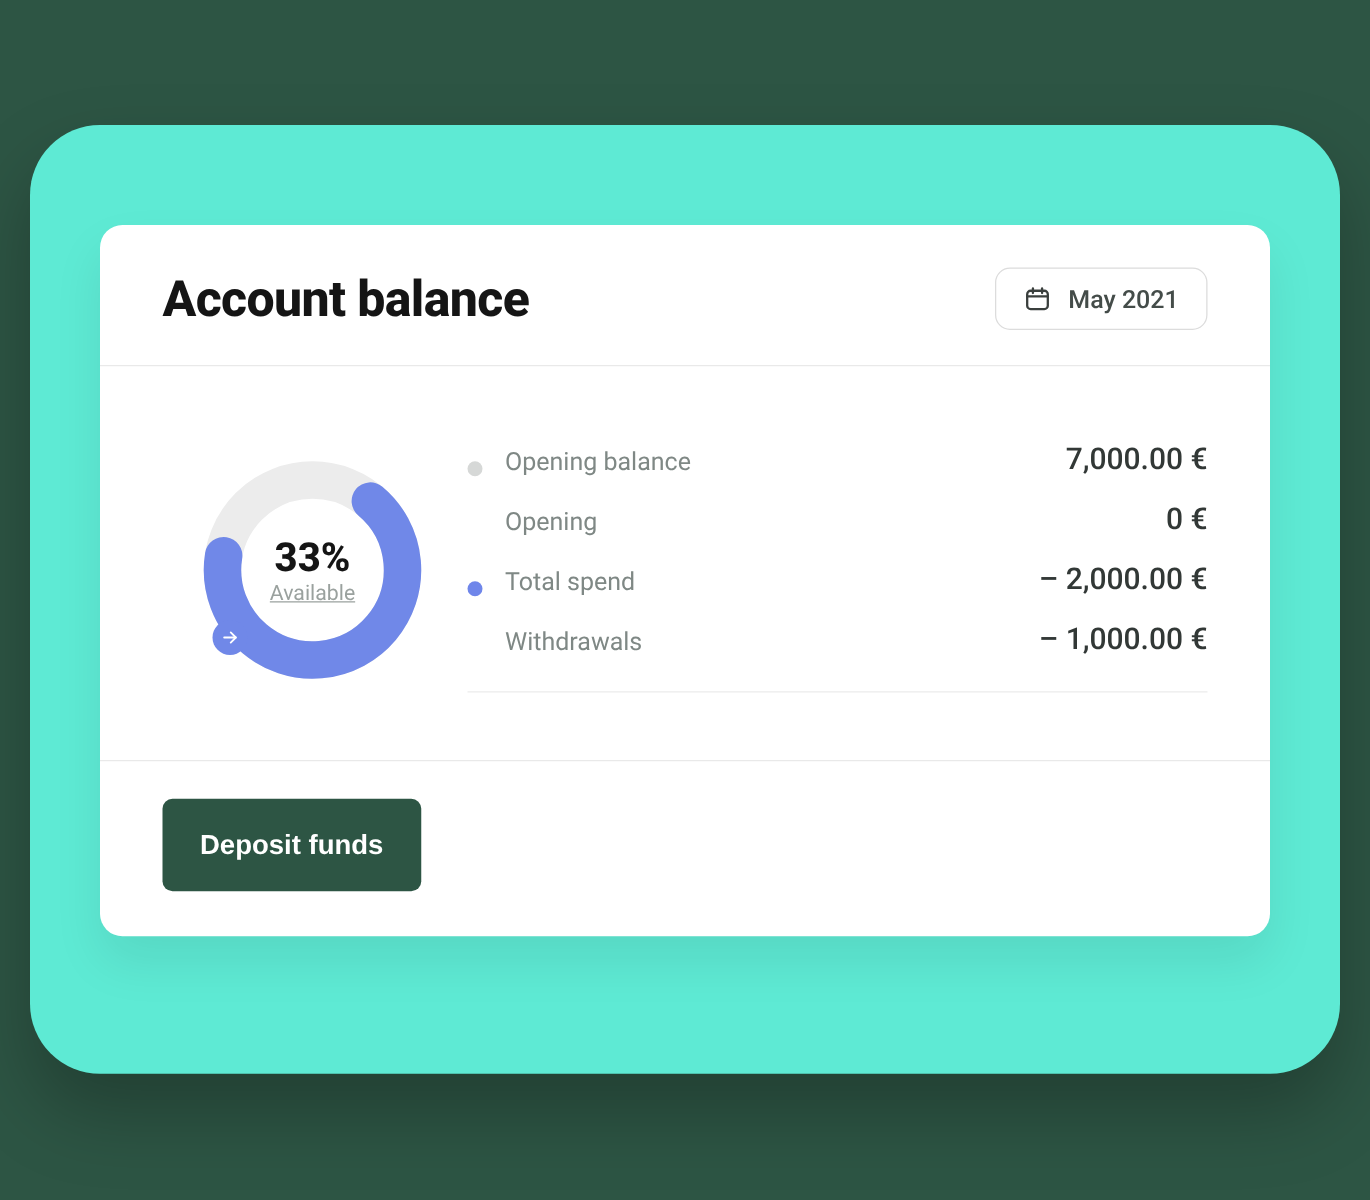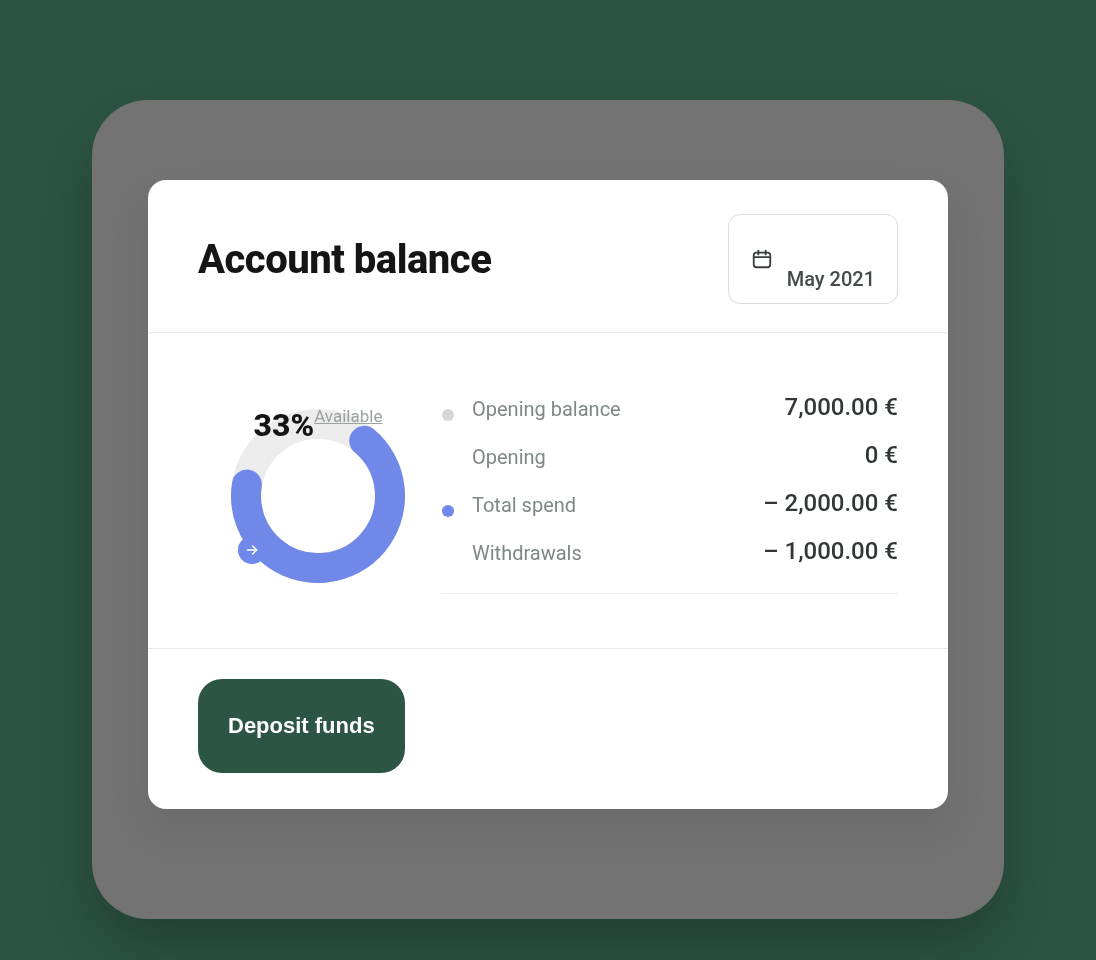--- a/index.html
+++ b/index.html
@@ -7,22 +7,22 @@
       font-family: -apple-system, BlinkMacSystemFont, "Segoe UI", Roboto, Helvetica, Arial, sans-serif;
       background: #2d5544;
       width: 1096px;
       height: 960px;
       display: flex;
       align-items: flex-start;
       justify-content: center;
       padding-top: 100px;
     }
     .outer-card {
-      width: 912px;
-      background: #737373;
+      width: 1048px;
+      background: #5eead4;
       border-radius: 56px;
       padding: 80px 56px 110px 56px;
       box-shadow: 0 30px 60px rgba(0,0,0,0.25);
     }
     .inner-card {
       background: #ffffff;
       border-radius: 18px;
       box-shadow: 0 20px 40px rgba(0,0,0,0.08);
       overflow: hidden;
     }
@@ -47,21 +47,20 @@
       border-radius: 12px;
       padding: 12px 22px;
       background: #fff;
       cursor: pointer;
     }
     .date-pill .cal-icon svg { display: block; }
     .date-pill .label {
       font-size: 20px;
       color: #444c49;
       font-weight: 500;
-      margin-top: 40px;
     }
 
     .card-body {
       display: flex;
       padding: 50px 50px 40px 50px;
       gap: 4px;
     }
     .gauge-wrap {
       width: 240px;
       flex: 0 0 240px;
@@ -73,21 +72,22 @@
     .gauge {
       position: relative;
       width: 180px;
       height: 180px;
     }
     .gauge svg { display: block; }
     .gauge-center {
       position: absolute;
       inset: 0;
       display: flex;
-      flex-direction: row;
+      flex-direction: column;
+      align-items: center;
       justify-content: center;
     }
     .gauge-pct {
       font-size: 32px;
       font-weight: 800;
       color: #151515;
     }
     .gauge-sub {
       font-size: 17px;
       color: #9aa19e;
@@ -161,24 +161,24 @@
       padding: 30px 50px 36px 50px;
     }
     .footer-text {
       font-size: 22px;
       color: #8d9592;
     }
     .deposit-btn {
       background: #2d5544;
       color: #ffffff;
       border: none;
-      border-radius: 24px;
+      border-radius: 8px;
       font-size: 22px;
       font-weight: 600;
-      padding: 34px 30px;
+      padding: 24px 30px;
       cursor: pointer;
     }
   </style>
 </head>
 <body>
 
 <div class="outer-card">
   <div class="inner-card">
 
     <div class="card-header">

